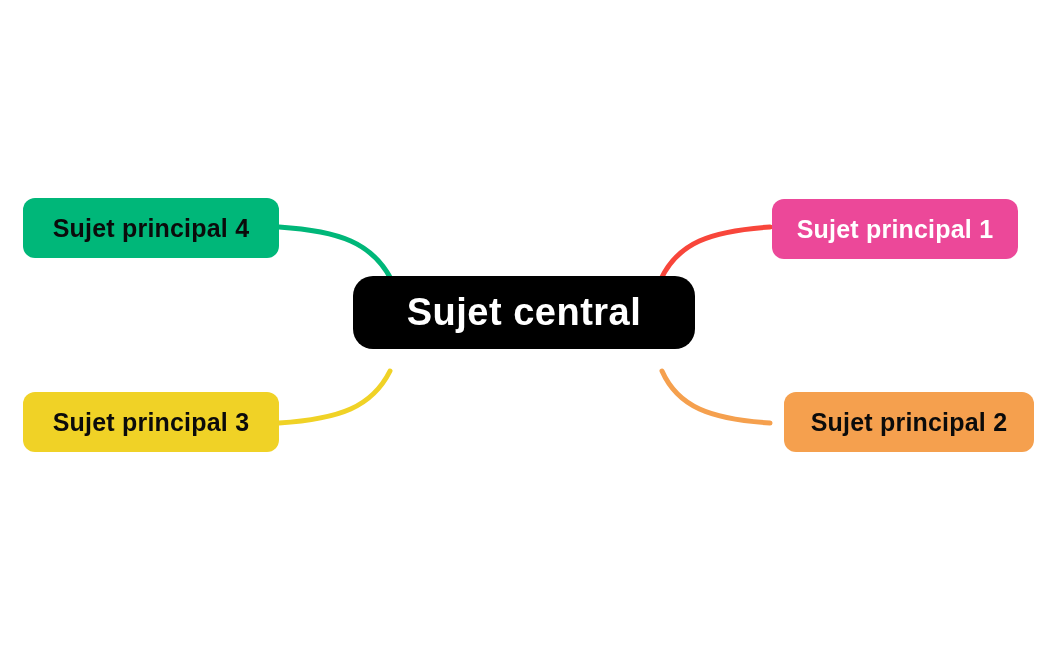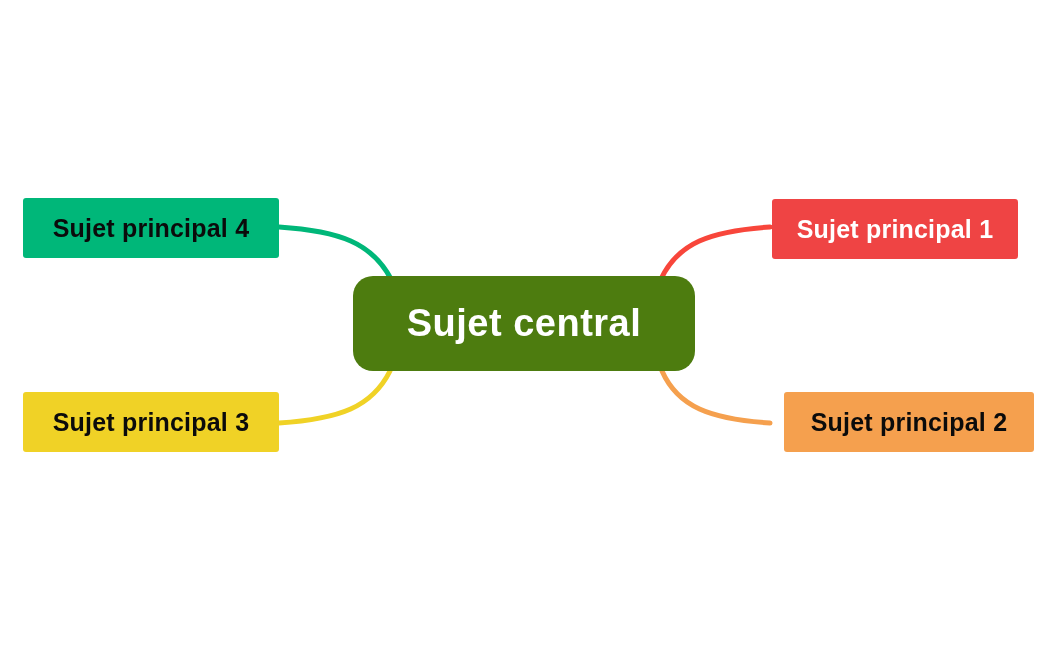--- a/index.html
+++ b/index.html
@@ -29,36 +29,36 @@
     align-items: center;
     justify-content: center;
     box-sizing: border-box;
     font-weight: 700;
     cursor: pointer;
   }
   .central-node {
     left: 353px;
     top: 276px;
     width: 342px;
-    height: 95px;
+    height: 73px;
     border-radius: 20px;
-    background: #4d7c0f;
+    background: #000000;
     color: #ffffff;
     font-size: 38px;
     letter-spacing: 0.5px;
   }
   .branch-node {
     width: 256px;
     height: 60px;
-    border-radius: 3px;
+    border-radius: 12px;
     font-size: 25px;
     letter-spacing: 0.2px;
   }
   .node-top-left   { left: 23px;  top: 198px; background: #00b779; color: #0b0b0b; }
-  .node-top-right  { left: 772px; top: 199px; width: 246px; background: #ef4444; color: #ffffff; }
+  .node-top-right  { left: 772px; top: 199px; width: 246px; background: #ec4899; color: #ffffff; }
   .node-bottom-left  { left: 23px;  top: 392px; background: #f0d226; color: #0b0b0b; }
   .node-bottom-right { left: 772px; top: 392px; width: 250px; background: #f5a04e; color: #0b0b0b; margin-left: 12px; }
 </style>
 </head>
 <body>
 
 <div class="canvas">
 
   <svg class="connectors" viewBox="0 0 1048 650" xmlns="http://www.w3.org/2000/svg">
     <path d="M 279 227 C 340 231, 372 243, 391 279" fill="none" stroke-width="5" stroke-linecap="round" stroke="#00b779"></path>

